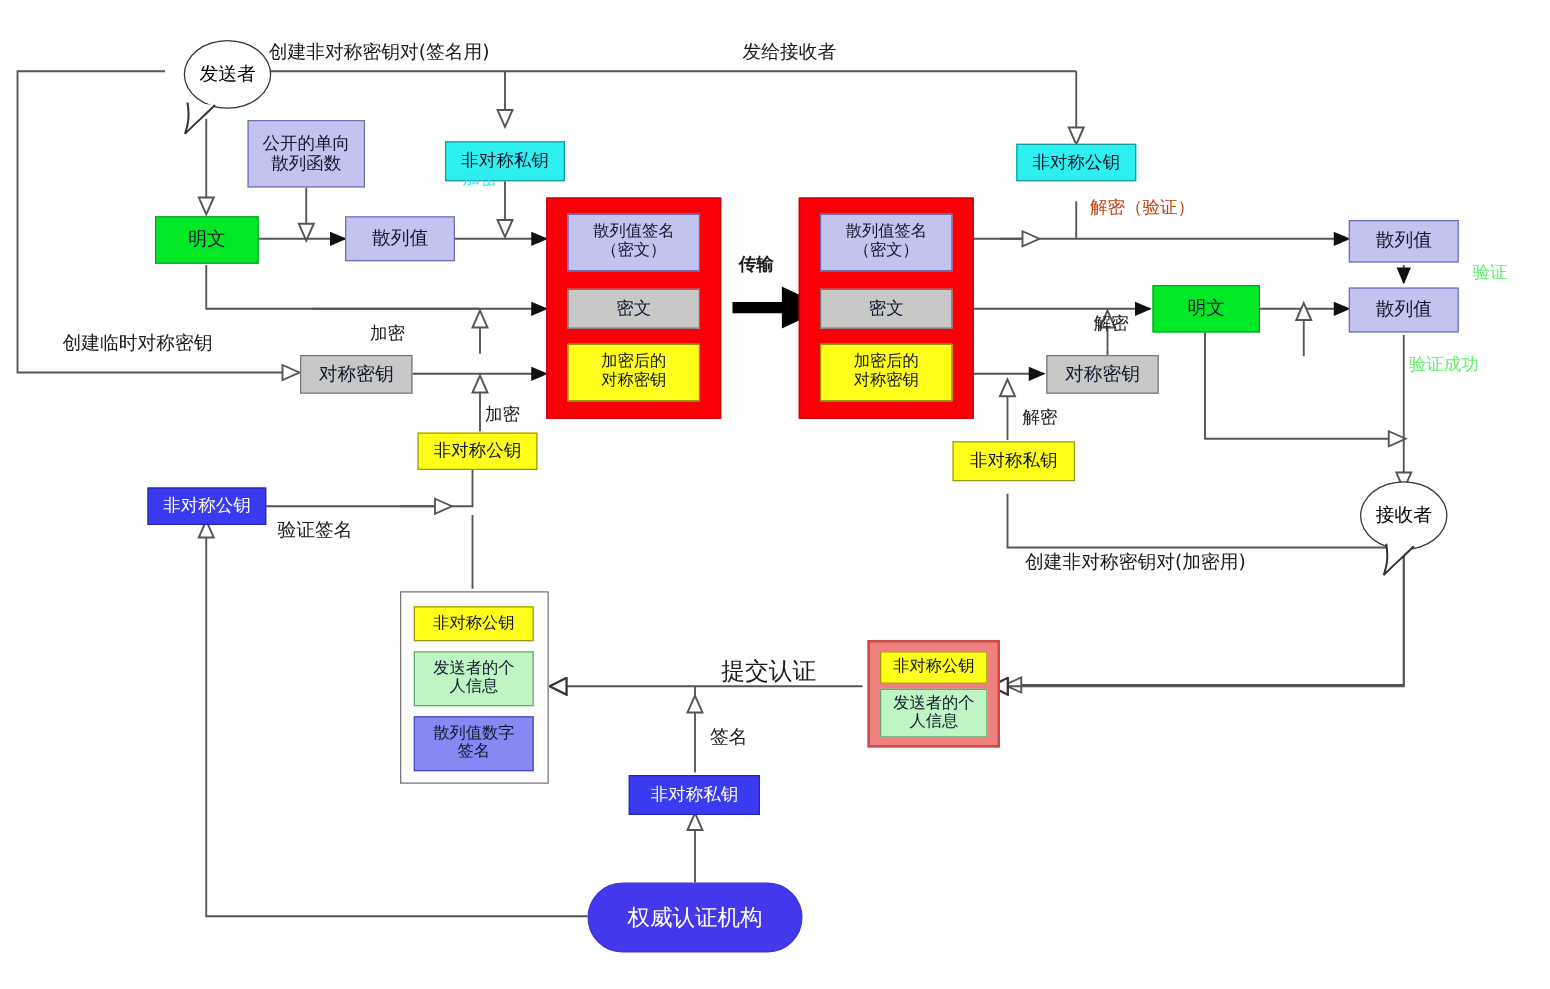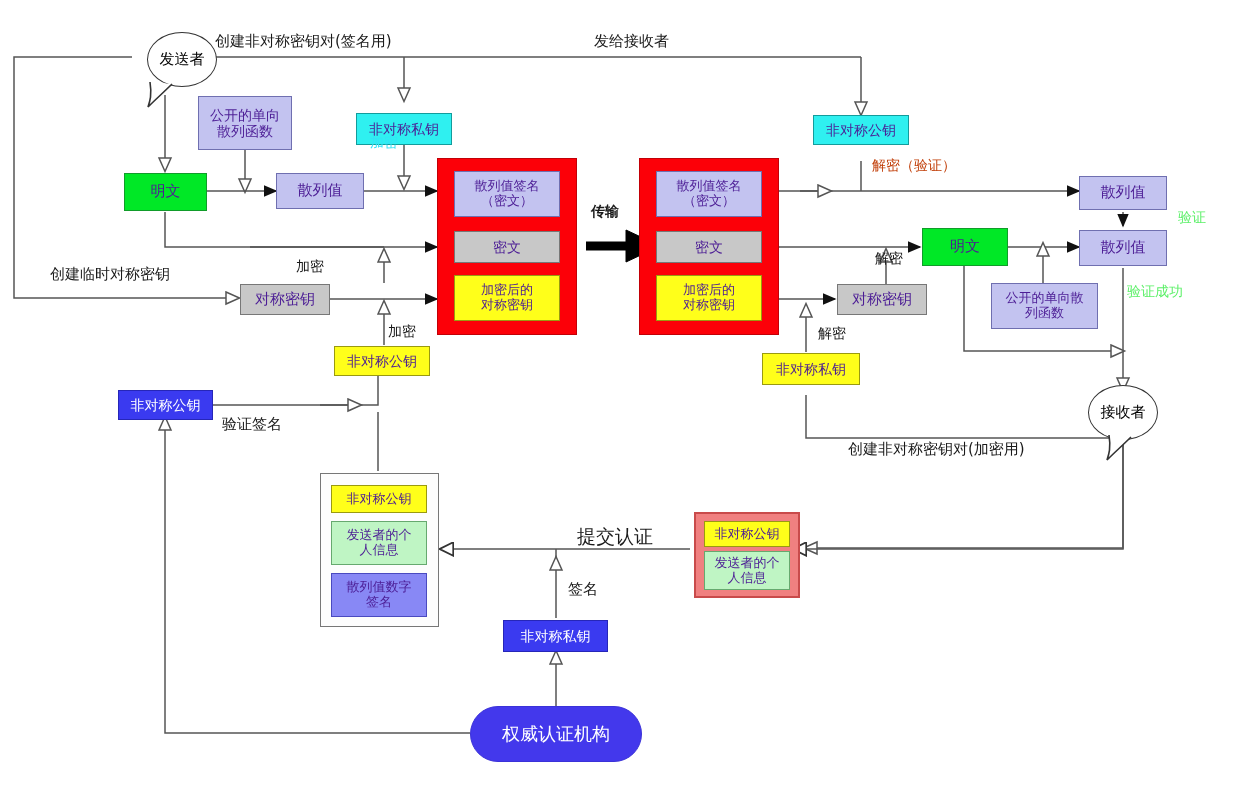--- a/index.html
+++ b/index.html
@@ -1,20 +1,20 @@
 <!DOCTYPE html>
 <html><head>
 <meta charset="utf-8">
 <style>
   html,body{margin:0;padding:0;background:#ffffff;}
   body{width:1240px;height:791px;font-family:"DejaVu Sans","Liberation Sans",sans-serif;}
   #stage{position:relative;width:1240px;height:791px;overflow:hidden;background:#fff;}
   svg{position:absolute;top:0;left:0;width:1240px;height:791px;}
   .node{position:absolute;box-sizing:border-box;display:flex;align-items:center;justify-content:center;
-        text-align:center;line-height:1.15;color:#4c1d95;}
+        text-align:center;line-height:1.15;color:#0f172a;}
   .nlabel{display:block;width:100%;padding:0 2px;}
   .edgelabel{position:absolute;white-space:nowrap;color:#1a1a1a;}
   .bubble{position:absolute;box-sizing:border-box;display:flex;align-items:center;justify-content:center;
           border:1.6px solid #333;background:#fff;border-radius:50%;}
   .capsule{position:absolute;box-sizing:border-box;display:flex;align-items:center;justify-content:center;
            background:#4338ec;border:1.5px solid #3b32d8;border-radius:40px;color:#fff;}
 </style>
 </head>
 <body>
 
@@ -188,24 +188,20 @@
   </div>
 
   <div class="node" style="left:922px;top:228px;width:86px;height:38px;background:#00e826;border:1.4px solid #119c2a;font-size:15px;">
     <span class="nlabel">明文</span>
   </div>
 
   <div class="node" style="left:837px;top:284px;width:90px;height:31px;background:#c8c8c8;border:1.4px solid #777;font-size:15px;">
     <span class="nlabel">对称密钥</span>
   </div>
 
-  <div class="node" style="left:991px;top:283px;width:107px;height:46px;background:#c3c3f0;border:1.4px solid #6f6fb0;font-size:13px;">
-    <span class="nlabel" style="white-space:pre-line;">公开的单向散
-列函数</span>
-  </div>
 
   <div class="node" style="left:762px;top:353px;width:98px;height:32px;background:#ffff1a;border:1.4px solid #9a9a10;font-size:14px;">
     <span class="nlabel">非对称私钥</span>
   </div>
 
   <div class="node" style="left:118px;top:390px;width:95px;height:30px;background:#3a3af0;border:1.4px solid #2626b8;color:#fff;font-size:14px;">
     <span class="nlabel">非对称公钥</span>
   </div>
 
   <div style="position:absolute;left:320px;top:473px;width:117px;height:152px;background:#fdfdfd;border:1.4px solid #777;">
@@ -257,21 +253,21 @@
   <div class="edgelabel" style="left:872px;top:157px;font-size:14px;color:#c2410c;">解密（验证）</div>
 
   <div class="edgelabel" style="left:875px;top:250px;font-size:14px;">解密</div>
 
   <div class="edgelabel" style="left:818px;top:325px;font-size:14px;">解密</div>
 
   <div class="edgelabel" style="left:1178px;top:209px;font-size:14px;color:#5ef06a;">验证</div>
 
   <div class="edgelabel" style="left:1127px;top:283px;font-size:14px;color:#5ef06a;">验证成功</div>
 
-  <div class="edgelabel" style="left:848px;top:440px;font-size:15px;">创建非对称密钥对(加密用)</div>
+  <div class="edgelabel" style="left:820px;top:440px;font-size:15px;">创建非对称密钥对(加密用)</div>
 
   <div class="edgelabel" style="left:222px;top:415px;font-size:15px;">验证签名</div>
 
   <div class="edgelabel" style="left:577px;top:524px;font-size:19px;">提交认证</div>
 
   <div class="edgelabel" style="left:568px;top:580px;font-size:15px;">签名</div>
 
 </div>
 
 </body></html>

